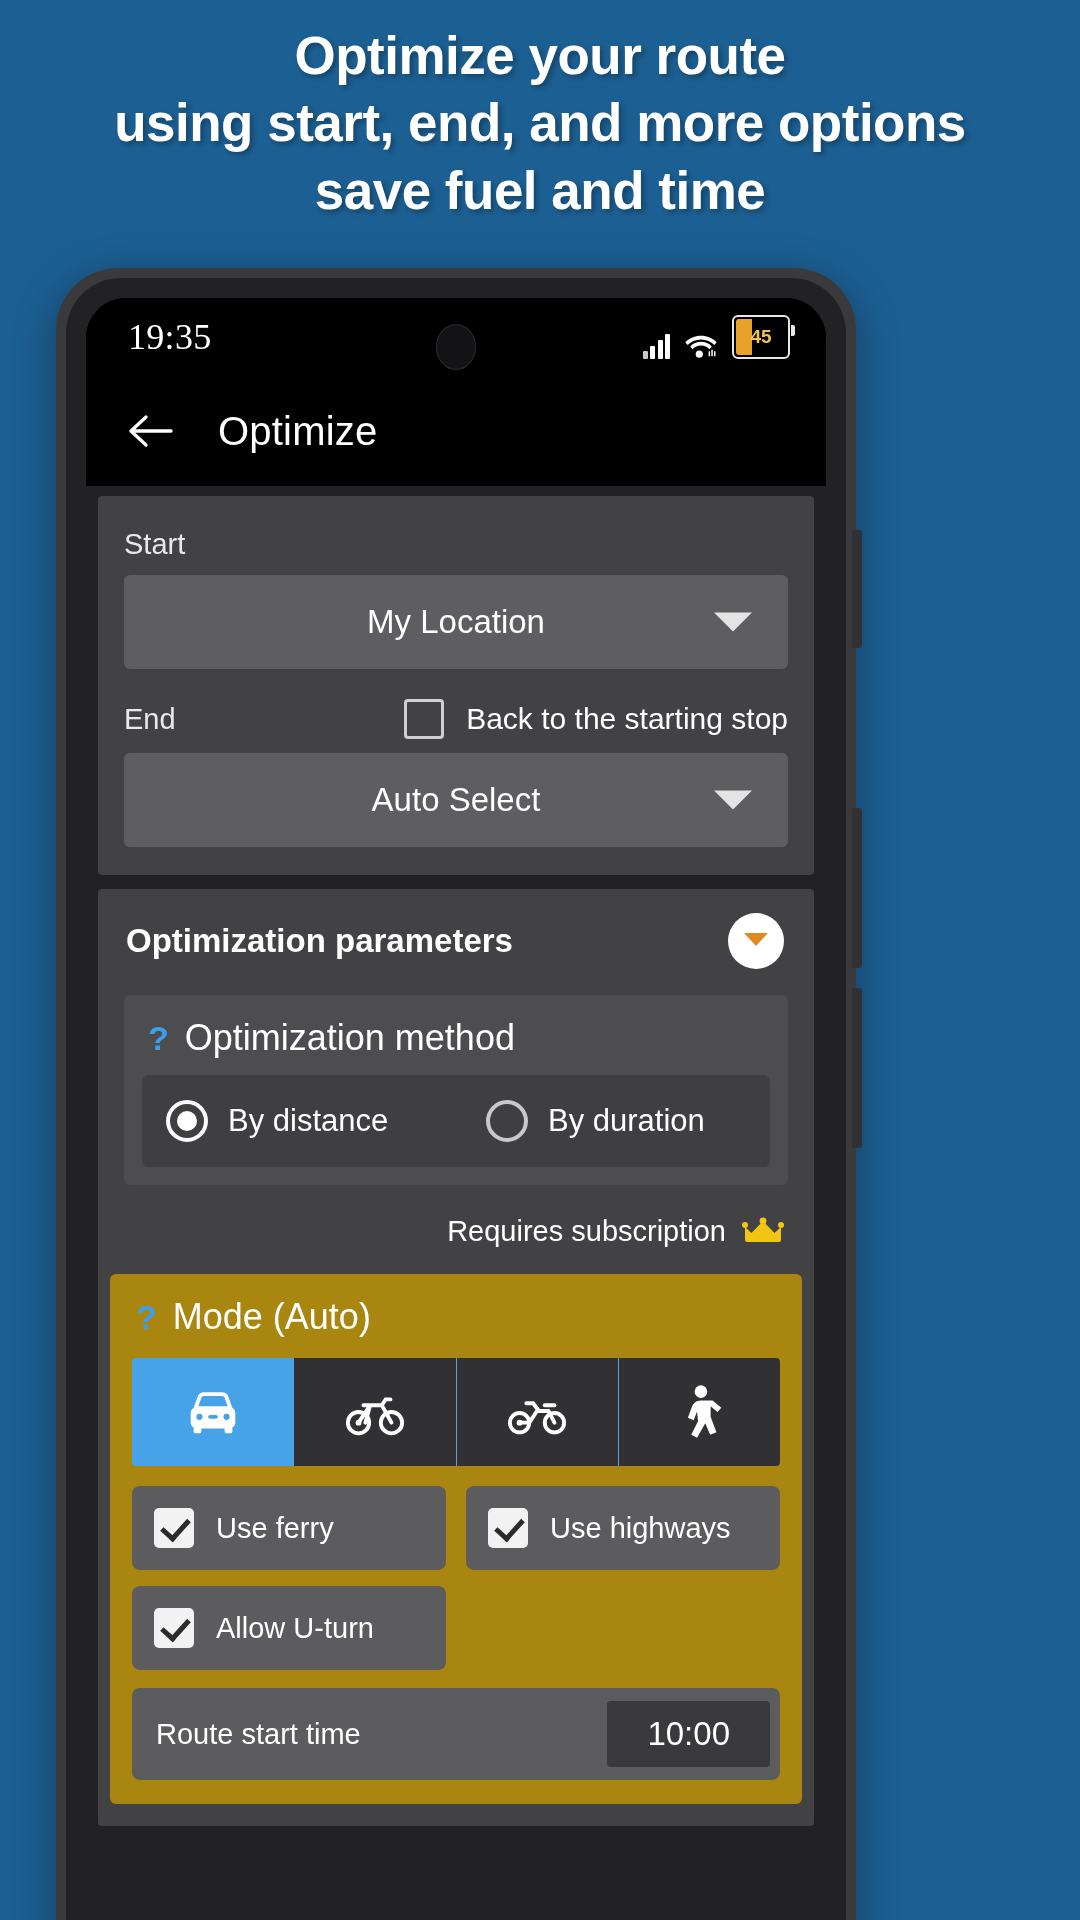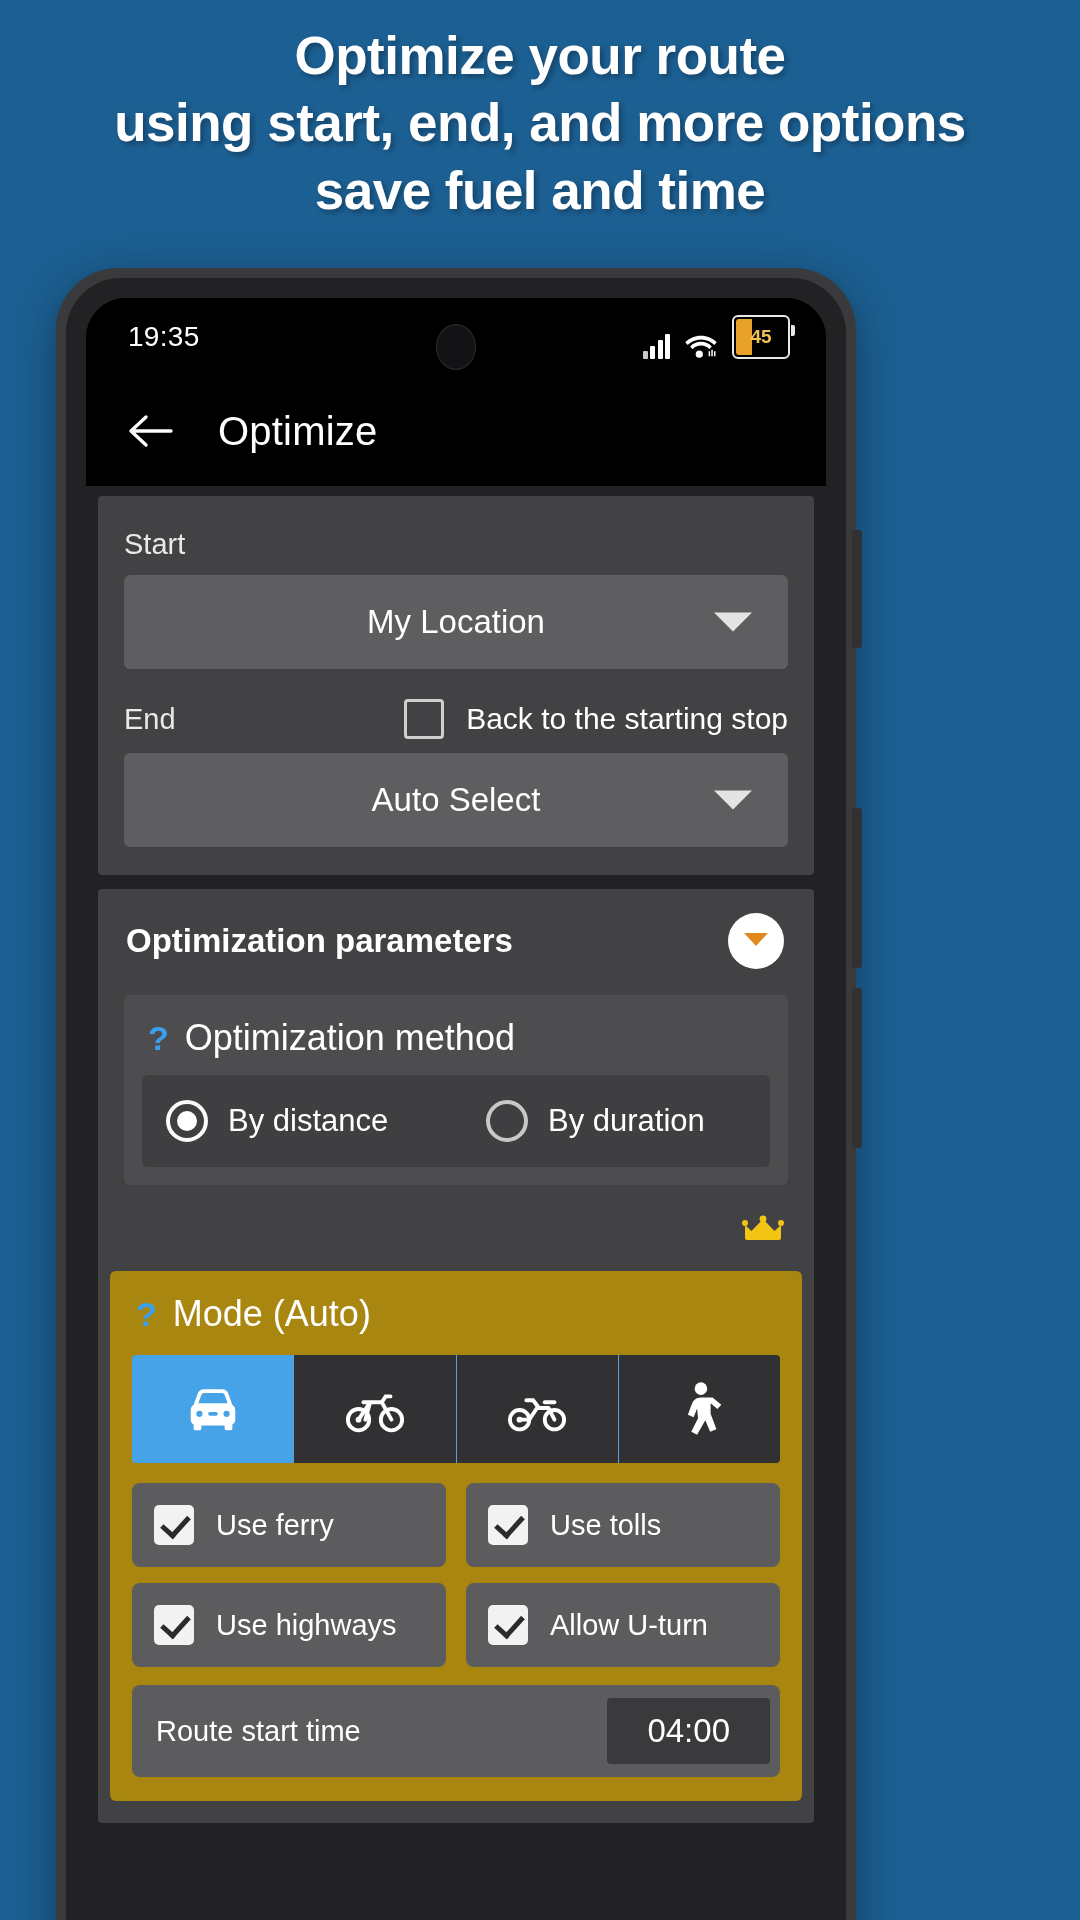--- a/index.html
+++ b/index.html
@@ -48,21 +48,21 @@
   .side-btn.b1 { top:262px; height:118px; }
   .side-btn.b2 { top:540px; height:160px; }
   .side-btn.b3 { top:720px; height:160px; }
 
   
   .statusbar {
     position:relative; height:78px; background:#000;
     display:flex; align-items:center;
     padding:0 36px 0 42px;
   }
-  .status-time { color:#fff; font-size:28px; font-weight:500; letter-spacing:0.3px; }
+  .status-time { color:#fff; font-size:36px; font-weight:500; letter-spacing:0.3px;font-family:Liberation Serif, serif; }
   .status-right { margin-left:auto; display:flex; align-items:flex-end; gap:14px; }
   .camera-dot {
     position:absolute; left:50%; top:26px; transform:translateX(-50%);
     width:40px; height:46px; border-radius:50%;
     background:#131315; border:1px solid #2e2e31;
   }
   .sig { display:flex; align-items:flex-end; gap:2.5px; height:26px; }
   .sig i { display:block; width:5px; background:#fff; border-radius:1px; }
   .sig i:nth-child(1){height:8px;background:#c9c9c9;}
   .sig i:nth-child(2){height:13px;}
@@ -314,20 +314,21 @@
                 <div class="radio-label">By distance</div>
               </div>
               <div class="radio-opt">
                 <div class="radio-outer dim"></div>
                 <div class="radio-label">By duration</div>
               </div>
             </div>
           </div>
 
           <div class="requires-row">
+            <div class="requires-text">Requires subscription</div>
             <div class="crown">
               <svg viewBox="0 0 42 30" width="42" height="30">
                 <path d="M3 10l6.5 6L21 4l11.5 12L39 10v13a2 2 0 0 1-2 2H5a2 2 0 0 1-2-2z" fill="#f2c514"></path>
                 <circle cx="3" cy="8" r="3" fill="#f2c514"></circle>
                 <circle cx="39" cy="8" r="3" fill="#f2c514"></circle>
                 <circle cx="21" cy="4" r="3.4" fill="#f2c514"></circle>
               </svg>
             </div>
           </div>
 
@@ -376,35 +377,31 @@
               </div>
             </div>
 
             <div class="cb-grid">
               <div class="cb-box">
                 <div class="checkbox-on"></div>
                 <div class="cb-text">Use ferry</div>
               </div>
               <div class="cb-box">
                 <div class="checkbox-on"></div>
-                <div class="cb-text">Use tolls</div>
-              </div>
-              <div class="cb-box">
-                <div class="checkbox-on"></div>
                 <div class="cb-text">Use highways</div>
               </div>
               <div class="cb-box">
                 <div class="checkbox-on"></div>
                 <div class="cb-text">Allow U-turn</div>
               </div>
             </div>
 
             <div class="time-row">
               <div class="time-label">Route start time</div>
-              <div class="time-chip">04:00</div>
+              <div class="time-chip">10:00</div>
             </div>
           </div>
         </div>
 
       </div>
     </div>
   </div>
 </div>
 
 </body></html>

